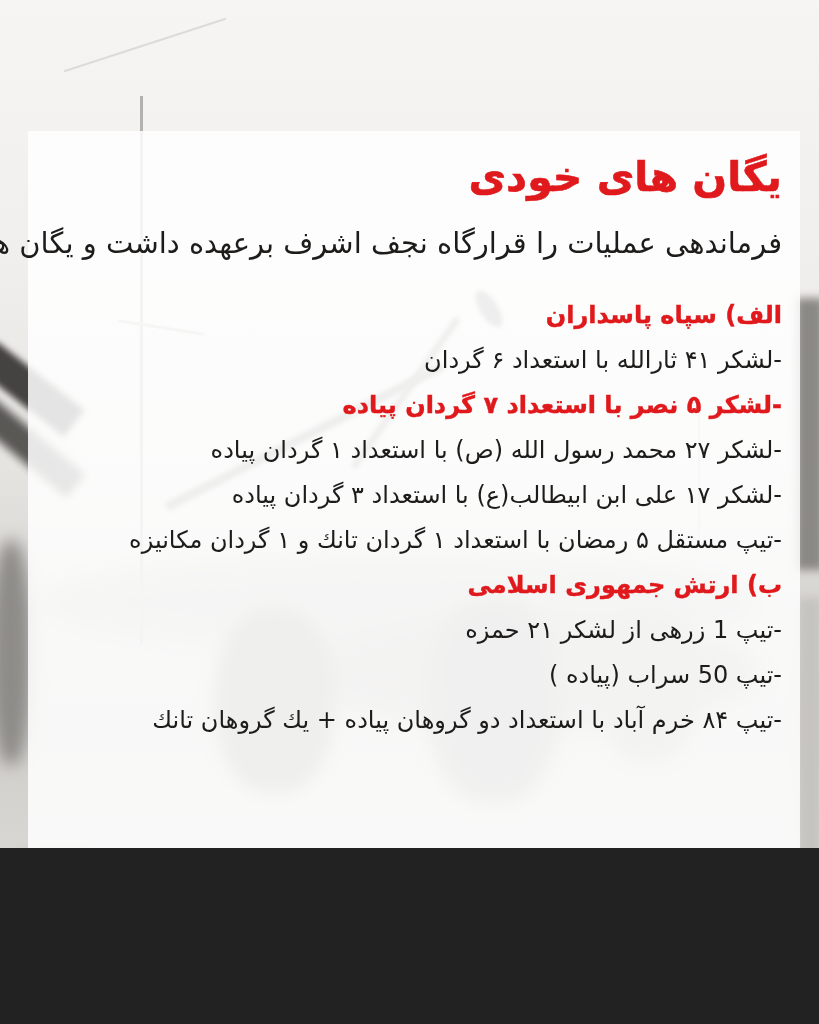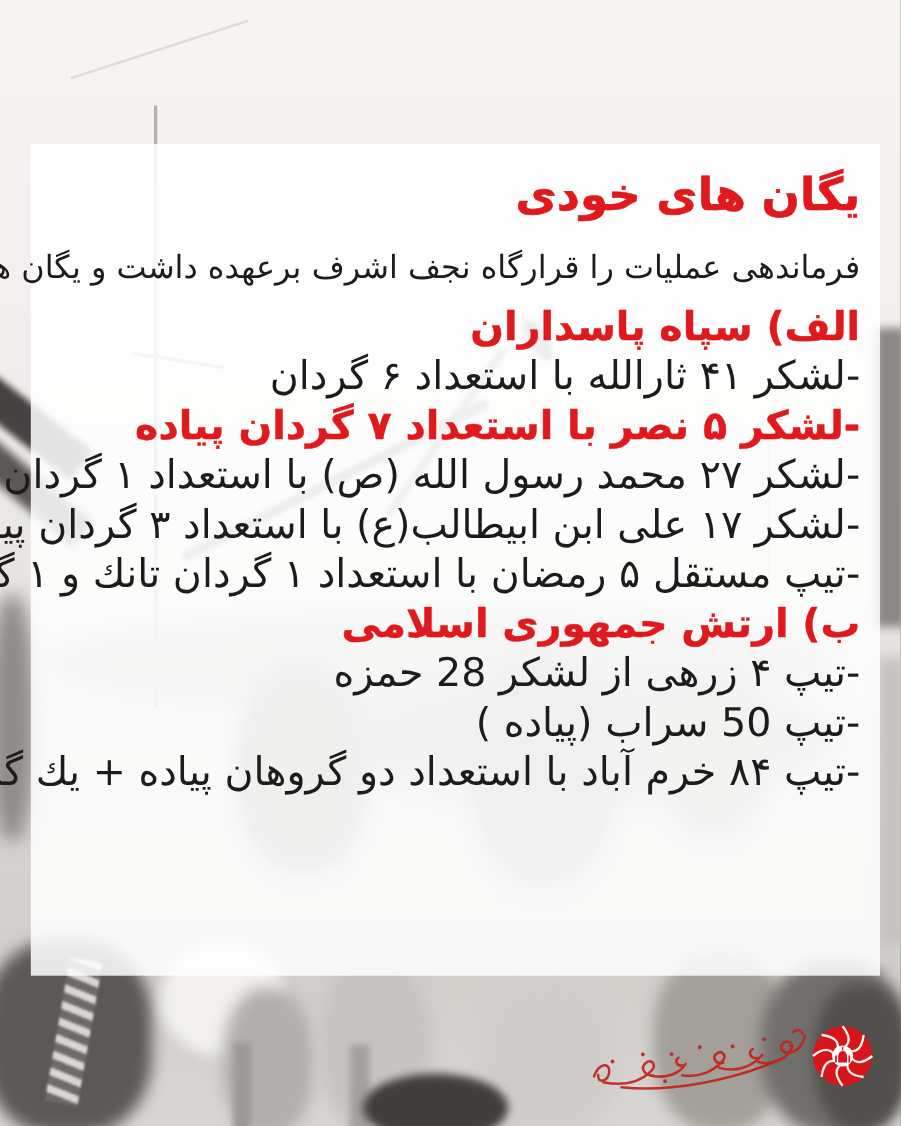--- a/index.html
+++ b/index.html
@@ -1,17 +1,17 @@
 <!DOCTYPE html>
 <html lang="fa"><head>
 <meta charset="utf-8">
 <style>
   html,body{margin:0;padding:0;background:#222;}
   .stage{
-    position:relative;width:819px;height:1024px;overflow:hidden;
+    position:relative;width:819px;height:848px;overflow:hidden;
     font-family:"DejaVu Sans", sans-serif;
     background:linear-gradient(180deg,#f6f5f3 0%,#f1efed 30%,#e6e4e1 55%,#d6d4d0 72%,#d0cec9 86%,#d8d6d2 100%);
   }
   
   .photo{position:absolute;inset:0;z-index:1;}
   .photo div{position:absolute;}
   .pole{left:140px;top:96px;width:3px;height:548px;background:#b3b1ae;}
   .pole-arm{left:118px;top:326px;width:86px;height:3px;background:#bfbdb9;transform:rotate(9deg);}
   .pole2{left:698px;top:400px;width:2px;height:140px;background:#c6c4c0;}
   .scratch{left:60px;top:44px;width:170px;height:2px;background:#dddbd8;transform:rotate(-18deg);}
@@ -48,21 +48,21 @@
     background:rgba(255,255,255,0.86);
     box-sizing:border-box;padding:18px 18px 0 14px;
     direction:rtl;text-align:right;color:#1d1c1a;
   }
   .panel .title{
     font-size:41px;font-weight:700;line-height:56px;color:#e0191c;
     -webkit-text-stroke:.6px #e0191c;white-space:nowrap;
   }
   .panel .intro{margin-top:12px;font-size:29px;line-height:52px;}
   .panel .intro div{white-space:nowrap;}
-  .panel .list{margin-top:6px;font-size:36px;line-height:45px;}
+  .panel .list{margin-top:24px;font-size:24px;line-height:45px;}
   .panel .line{white-space:nowrap;}
   .panel .red{color:#e0191c;font-weight:700;-webkit-text-stroke:.4px #e0191c;}
 
   
   .watermark{position:absolute;z-index:3;}
   .calli{left:533px;top:936px;width:208px;height:54px;transform:rotate(-5deg);}
   .rose{left:736px;top:928px;width:60px;height:64px;}
 </style>
 </head>
 <body>
@@ -109,21 +109,21 @@
     </div>
 
     <div class="list">
       <div class="line red">الف) سپاه پاسداران</div>
       <div class="line">-لشكر ۴۱ ثارالله با استعداد ۶ گردان</div>
       <div class="line red">-لشكر ۵ نصر با استعداد ۷ گردان پیاده</div>
       <div class="line">-لشكر ۲۷ محمد رسول الله (ص) با استعداد ۱ گردان پیاده</div>
       <div class="line">-لشكر ۱۷ علی ابن ابیطالب(ع) با استعداد ۳ گردان پیاده</div>
       <div class="line">-تیپ مستقل ۵ رمضان با استعداد ۱ گردان تانك و ۱ گردان مکانیزه</div>
       <div class="line red">ب) ارتش جمهوری اسلامی</div>
-      <div class="line">-تیپ ۴ زرهی از لشکر 28 حمزه</div>
+      <div class="line">-تیپ 1 زرهی از لشکر ۲۱ حمزه</div>
       <div class="line">-تیپ 50 سراب (پیاده )</div>
       <div class="line">-تیپ ۸۴ خرم آباد با استعداد دو گروهان پیاده + یك گروهان تانك</div>
     </div>
   </div>
 
   <svg class="watermark calli" viewBox="0 0 208 54" xmlns="http://www.w3.org/2000/svg">
     <g fill="none" stroke="#c2231f" stroke-width="2.3" stroke-linecap="round" opacity="0.92">
       <path d="M6,34 c6,-12 16,-12 14,-2 c-2,8 -12,9 -10,1"></path>
       <path d="M14,40 c20,6 34,2 44,-6 c6,-5 2,-12 -4,-8 c-6,4 -2,12 6,12"></path>
       <path d="M58,38 c14,4 26,0 32,-8 m-6,-6 c-4,2 -2,8 3,7"></path>

